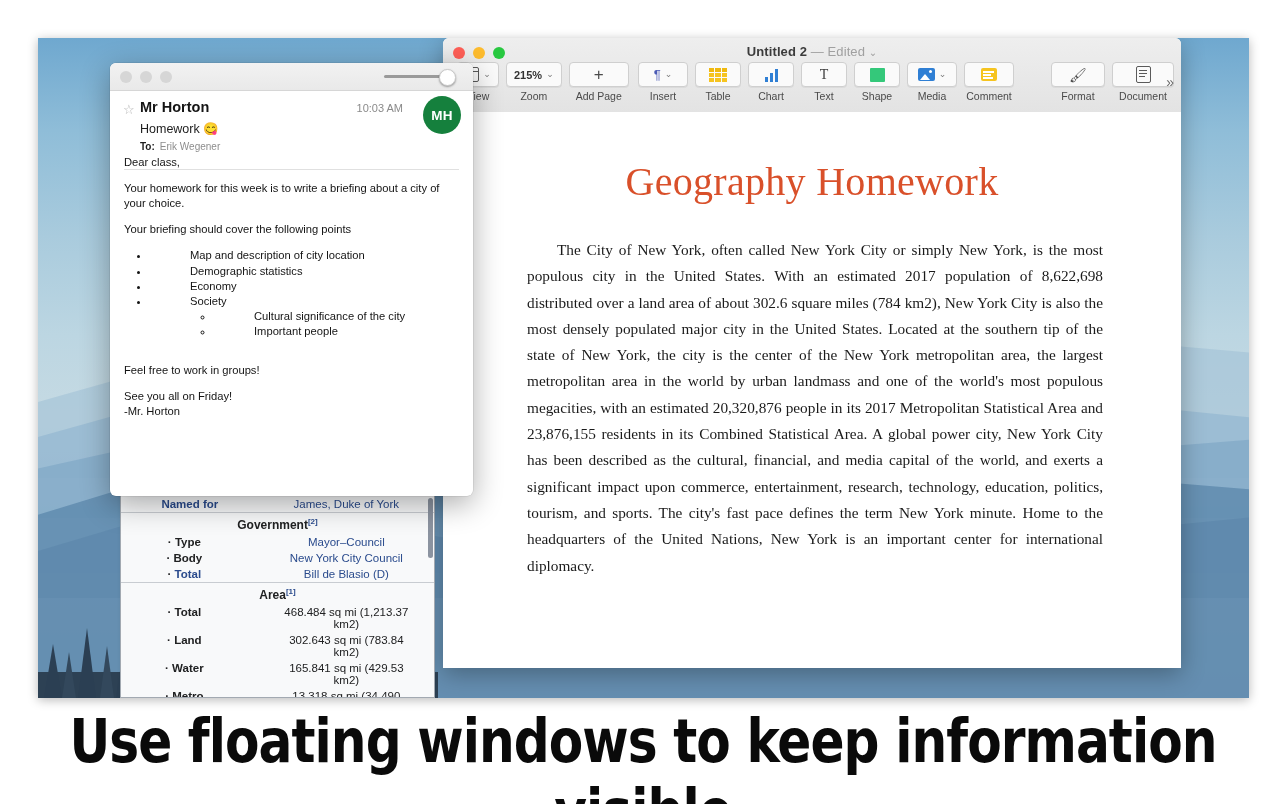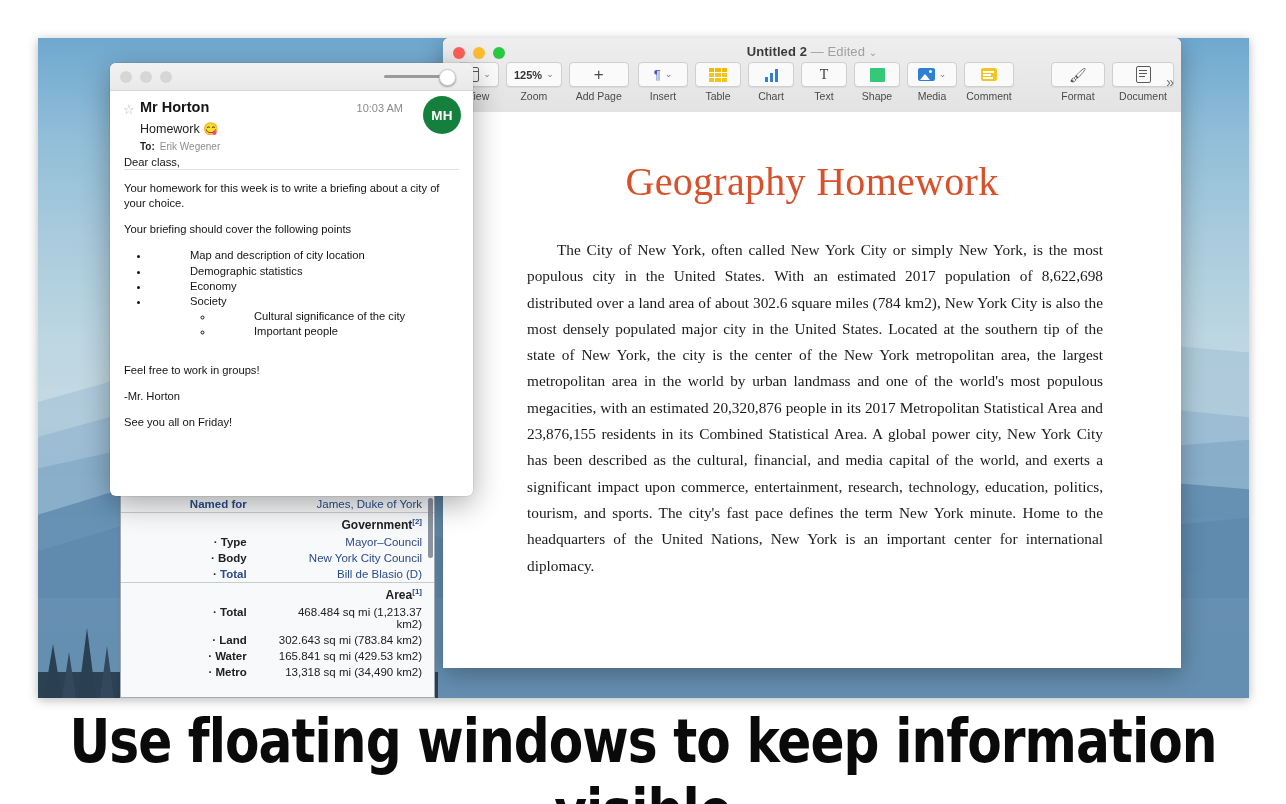--- a/index.html
+++ b/index.html
@@ -152,21 +152,21 @@
   .spacer-lg{height:24px;}
 
   
   #infobox{
     position:absolute;left:120px;top:495px;width:315px;height:203px;
     background:#f8f9fa;border:1px solid #a2a9b1;box-sizing:border-box;
     font-size:11.5px;color:#202122;overflow:hidden;
     box-shadow:0 1px 3px rgba(0,0,0,.08);
   }
   #infobox table{width:100%;border-collapse:collapse;}
-  #infobox td,#infobox th{padding:2px 12px;vertical-align:top;text-align:right;}
+  #infobox td,#infobox th{padding:2px 21px;vertical-align:top;text-align:center;}
   #infobox .rowline{border-top:1px solid #c8ccd1;}
   #infobox .k{font-weight:700;width:44%;}
   #infobox .klink{font-weight:700;color:#2a4b8d;}
   #infobox .v{color:#202122;}
   #infobox .vlink{color:#2a4b8d;}
   #infobox .sect{font-weight:700;font-size:12px;padding-top:4px;}
   #infobox sup{font-size:8px;color:#2a4b8d;vertical-align:super;}
   #infobox .sub{padding-left:10px;}
   #infobox .bullet{color:#202122;}
   #infobox-scroll{position:absolute;right:1px;top:2px;width:5px;height:60px;background:#8b93a0;border-radius:3px;}
@@ -224,21 +224,21 @@
           <div class="tgroup" style="left:14px;">
             <div class="tbtn">
               <div class="chip">
                   <span class="ico-view"></span>
                   <span class="chev-s">⌄</span>
                 </div>
               <div class="lbl">View</div>
             </div>
             <div class="tbtn">
               <div class="chip">
-                  <span class="zoomtxt">125%</span>
+                  <span class="zoomtxt">215%</span>
                   <span class="chev-s">⌄</span>
                 </div>
               <div class="lbl">Zoom</div>
             </div>
             <div class="tbtn">
               <div class="chip" style="min-width:60px;">
                   <span class="plus">+</span>
                 </div>
               <div class="lbl">Add Page</div>
             </div>
@@ -428,20 +428,20 @@
           <li>
             <span>Society</span>
             <ul>
               <li>Cultural significance of the city</li>
               <li>Important people</li>
             </ul>
           </li>
         </ul>
         <div class="spacer-lg"></div>
         <p>Feel free to work in groups!</p>
+        <p style="margin-bottom:0">See you all on Friday!</p>
         <p>-Mr. Horton</p>
-        <p style="margin-bottom:0">See you all on Friday!</p>
       </div>
     </div>
   </div>
 
   <div id="caption">Use floating windows to keep information visible</div>
 </div>
 
 </body></html>

